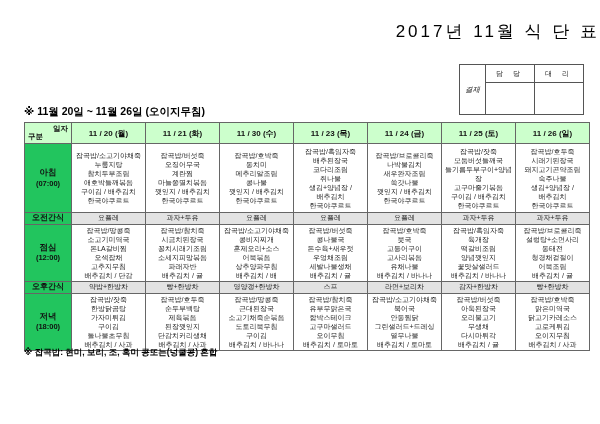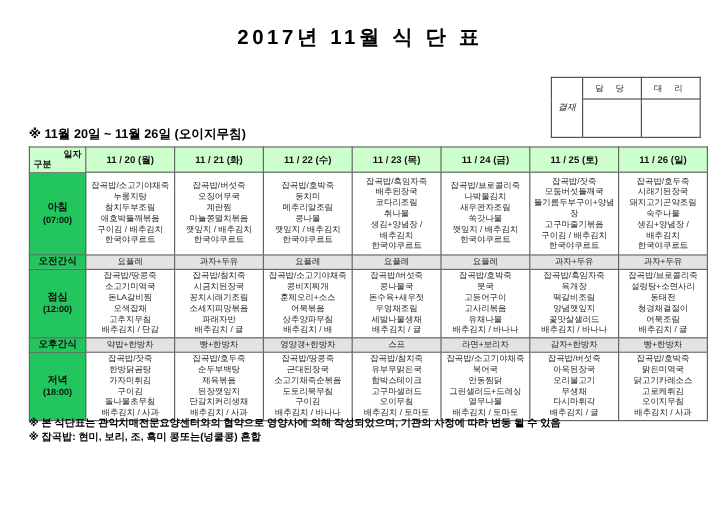--- a/index.html
+++ b/index.html
@@ -2,22 +2,22 @@
 <html><head>
 <meta charset="utf-8">
 <style>
   html,body{margin:0;padding:0;}
   body{
     width:600px;height:424px;position:relative;background:#ffffff;
     font-family:"Liberation Sans","DejaVu Sans",sans-serif;color:#111;
     overflow:hidden;
   }
   .title{
-    position:absolute;top:20px;left:0;width:600px;text-align:center;
-    font-size:17px;font-weight:bold;letter-spacing:3px;color:#000;
+    position:absolute;top:20px;left:0;width:600px;text-align:right;
+    font-size:17px;font-weight:normal;letter-spacing:3px;color:#000;
   }
   
   .approval{position:absolute;left:459px;top:64px;border-collapse:collapse;}
   .approval td{border:1px solid #555;text-align:center;vertical-align:middle;font-size:7px;color:#222;}
   .approval .ap-title{width:17px;word-break:break-all;line-height:1.5;padding:0 4px;font-size:7.5px;font-style:italic;}
   .approval .ap-h{width:46px;height:15px;letter-spacing:4px;}
   .approval .ap-empty{height:29px;}
   .subtitle{
     position:absolute;left:24px;top:105px;font-size:10.5px;font-weight:bold;color:#000;
   }
@@ -79,21 +79,21 @@
       <col class="cd">
     </colgroup>
   <thead>
     <tr id="day-row">
       <th class="corner">
         <span class="c-top">일자</span>
         <span class="c-bottom">구분</span>
       </th>
     <th>11 / 20 (월)</th>
         <th>11 / 21 (화)</th>
-        <th>11 / 22 (수)</th>
+        <th>11 / 30 (수)</th>
         <th>11 / 23 (목)</th>
         <th>11 / 24 (금)</th>
         <th>11 / 25 (토)</th>
         <th>11 / 26 (일)</th>
       </tr>
   </thead>
   <tbody id="menu-body">
       <tr>
         <th class="rowlabel">
           <div>아침</div>
@@ -331,15 +331,14 @@
           <div>닭고기카레소스</div>
           <div>고로케튀김</div>
           <div>오이지무침</div>
           <div>배추김치 / 사과</div>
         </td>
       </tr>
     </tbody>
 </table>
 
 <div class="footnotes">
-  <div>※ 본 식단표는 관악치매전문요양센터와의 협약으로 영양사에 의해 작성되었으며, 기관의 사정에 따라 변동 될 수 있음</div>
   <div>※ 잡곡밥: 현미, 보리, 조, 흑미 콩또는(넝쿨콩) 혼합</div>
 </div>
 
 </body></html>

